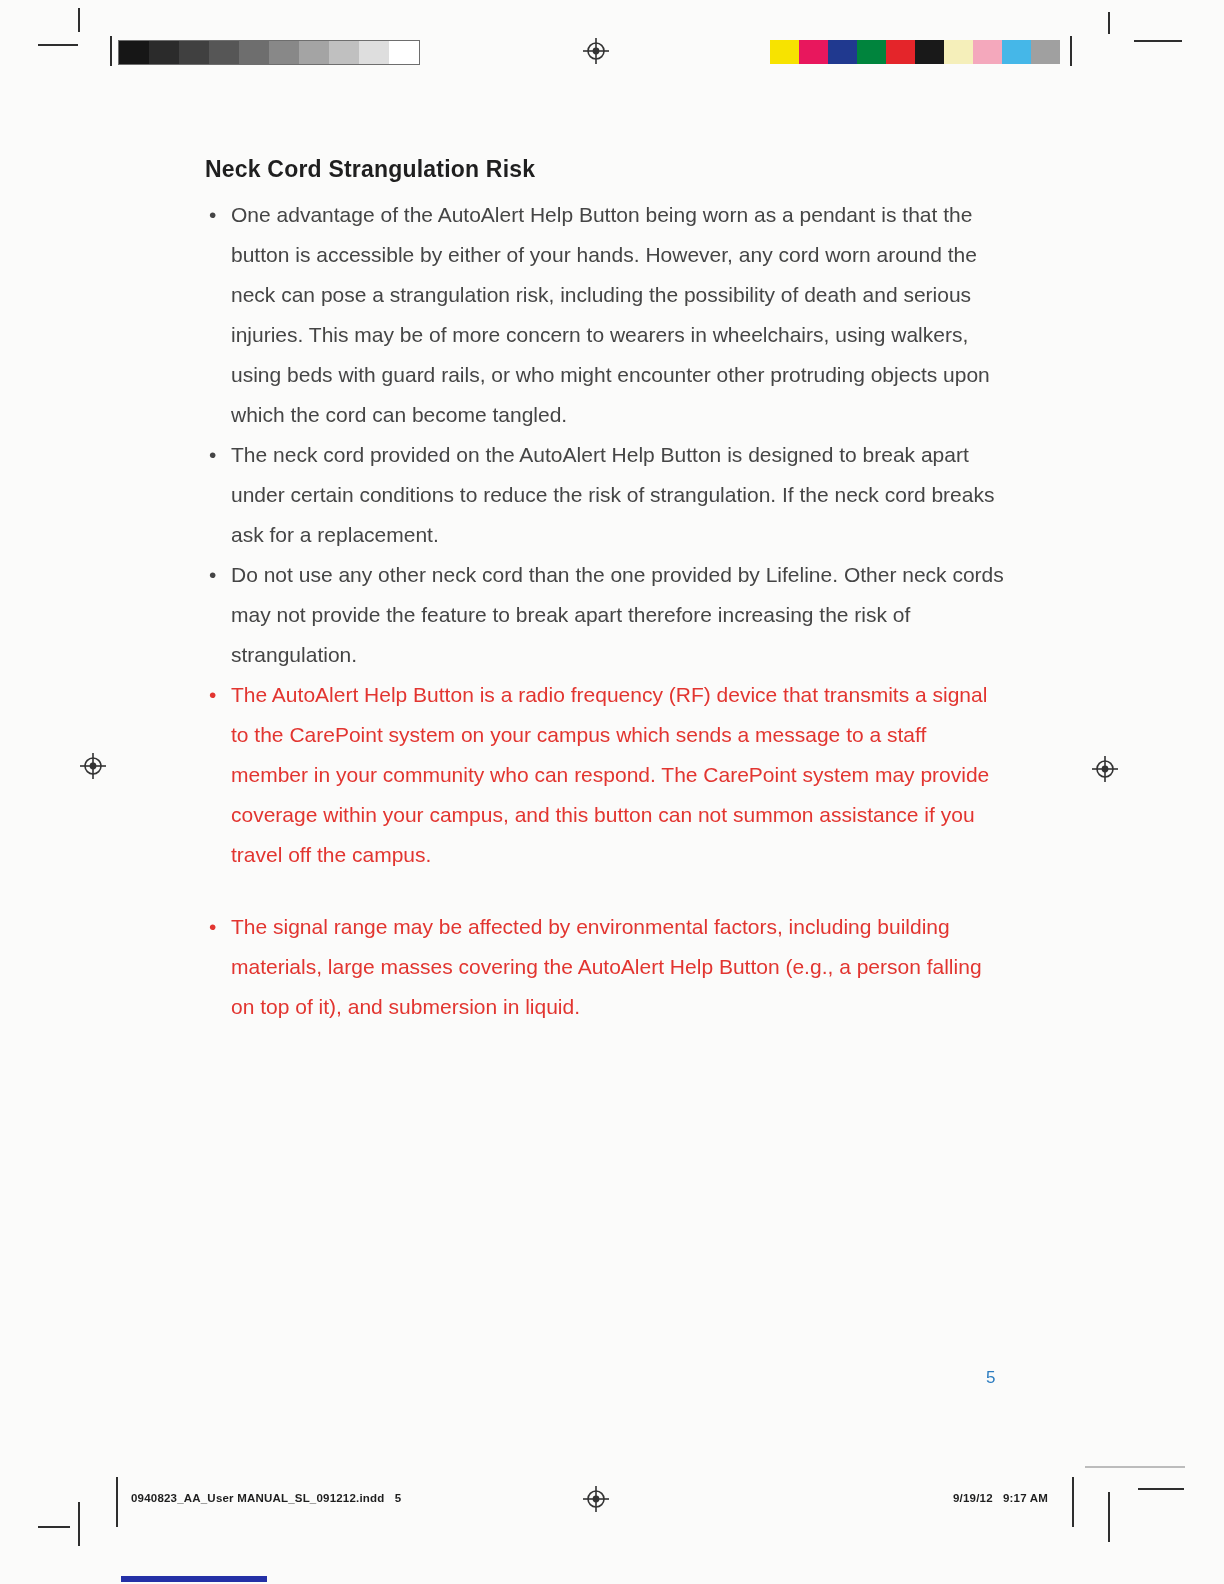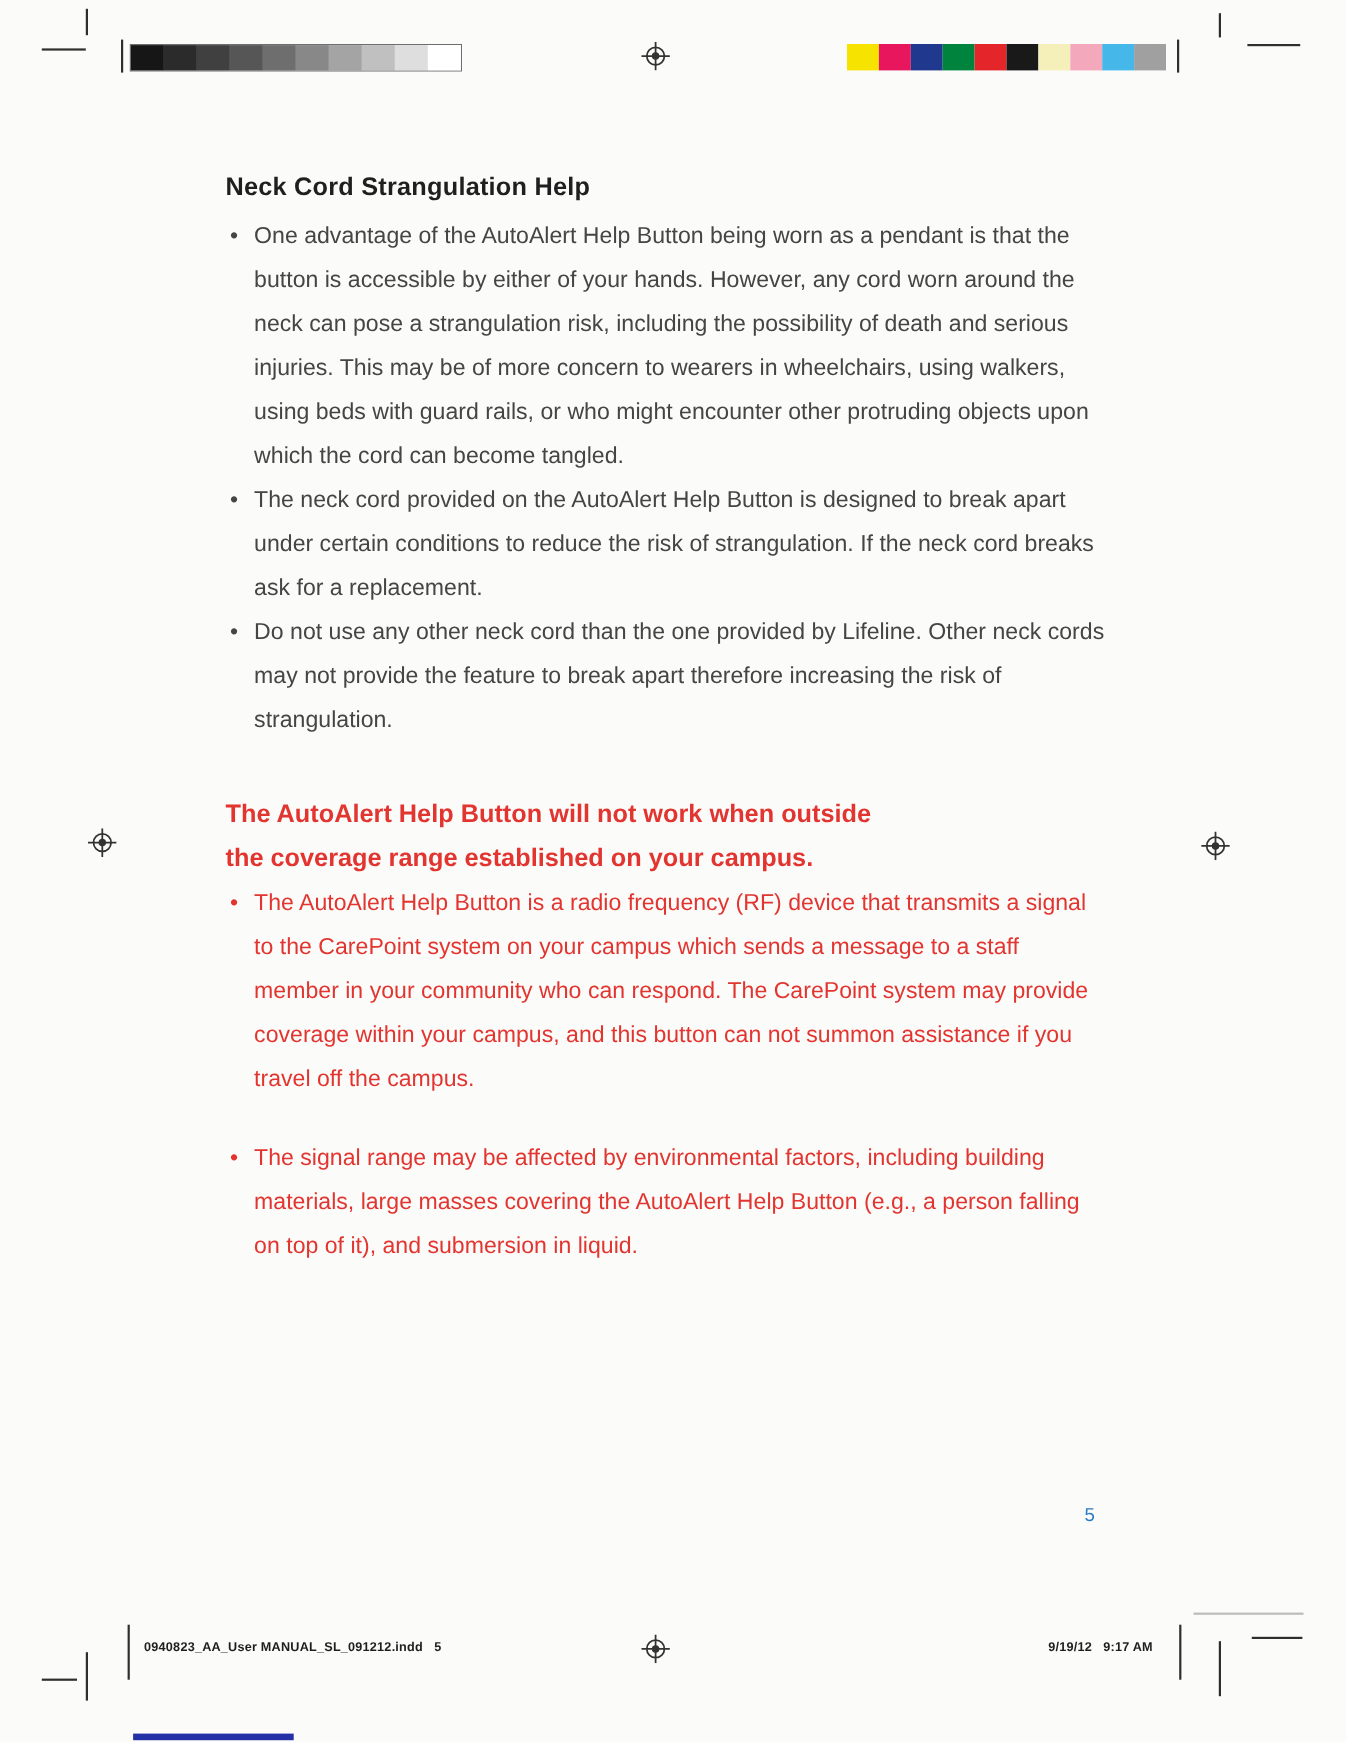--- a/index.html
+++ b/index.html
@@ -137,41 +137,37 @@
 <div class="mark vline" style="left:78px;   top:1502px; height:44px;"></div>
 <div class="mark hline" style="left:38px;   top:1526px; width:32px;"></div>
 <div class="mark hline light" style="left:1085px; top:1466px; width:100px;"></div>
 <div class="mark vline" style="left:1108px; top:1492px; height:50px;"></div>
 <div class="mark hline" style="left:1138px; top:1488px; width:46px;"></div>
 <div class="mark vline" style="left:116px;  top:1477px; height:50px;"></div>
 <div class="mark vline" style="left:1072px; top:1477px; height:50px;"></div>
 
 <main class="content">
 
-  <h1>Neck Cord Strangulation Help</h1>
+  <h1>Neck Cord Strangulation Risk</h1>
 
   <ul class="list black-list">
     <li>
       <span class="dot">•</span>
       <span>One advantage of the AutoAlert Help Button being worn as a pendant is that the button is accessible by either of your hands. However, any cord worn around the neck can pose a strangulation risk, including the possibility of death and serious injuries. This may be of more concern to wearers in wheelchairs, using walkers, using beds with guard rails, or who might encounter other protruding objects upon which the cord can become tangled.</span>
     </li>
     <li>
       <span class="dot">•</span>
       <span>The neck cord provided on the AutoAlert Help Button is designed to break apart under certain conditions to reduce the risk of strangulation. If the neck cord breaks ask for a replacement.</span>
     </li>
     <li>
       <span class="dot">•</span>
       <span>Do not use any other neck cord than the one provided by Lifeline. Other neck cords may not provide the feature to break apart therefore increasing the risk of strangulation.</span>
     </li>
   </ul>
 
-  <h2>
-    <span class="h2line">The AutoAlert Help Button will not work when outside</span>
-    <span class="h2line">the coverage range established on your campus.</span>
-  </h2>
 
   <ul class="list red-list">
     <li>
       <span class="dot">•</span>
       <span>The AutoAlert Help Button is a radio frequency (RF) device that transmits a signal to the CarePoint system on your campus which sends a message to a staff member in your community who can respond. The CarePoint system may provide coverage within your campus, and this button can not summon assistance if you travel off the campus.</span>
     </li>
     <li>
       <span class="dot">•</span>
       <span>The signal range may be affected by environmental factors, including building materials, large masses covering the AutoAlert Help Button (e.g., a person falling on top of it), and submersion in liquid.</span>
     </li>

